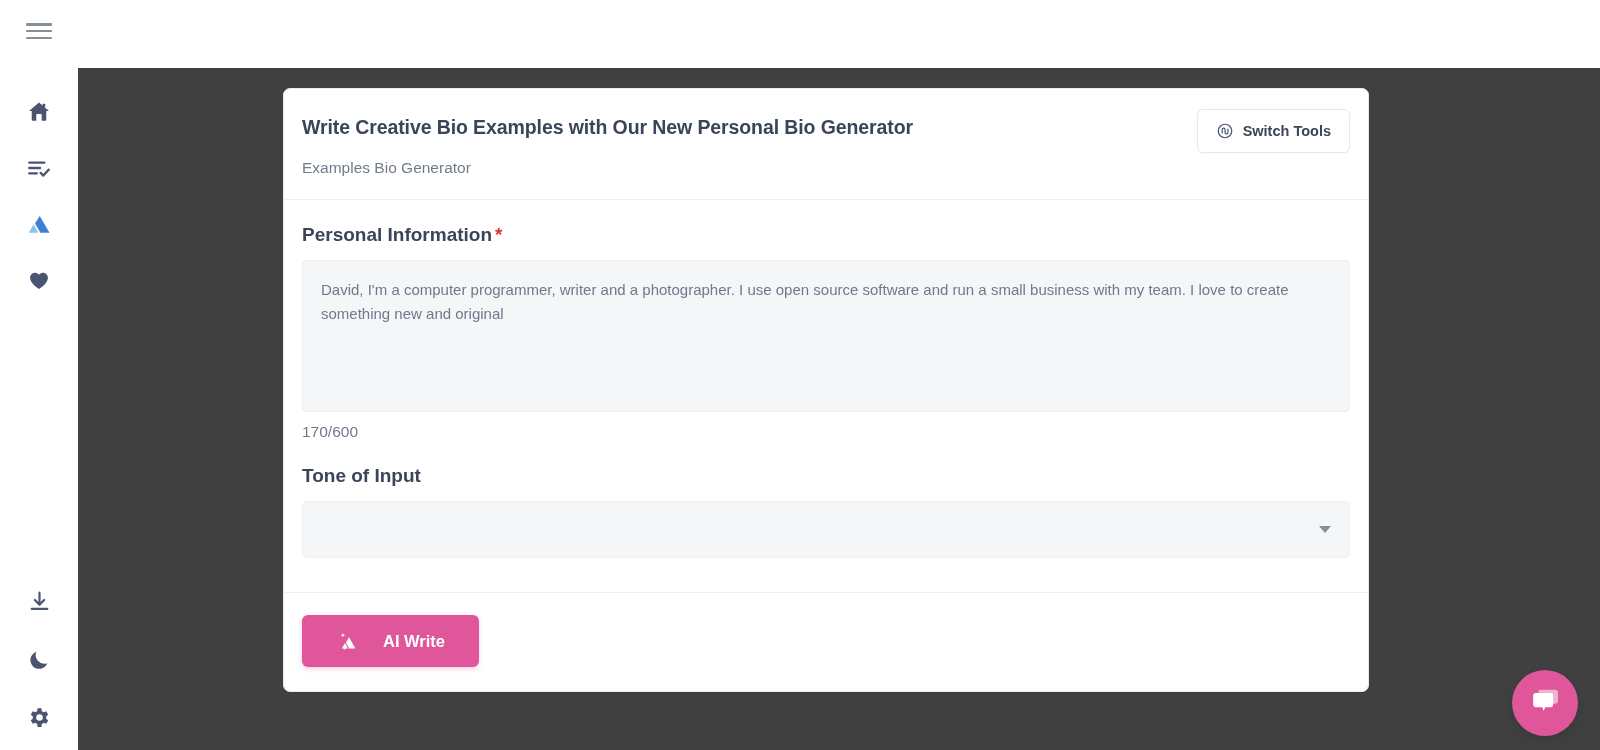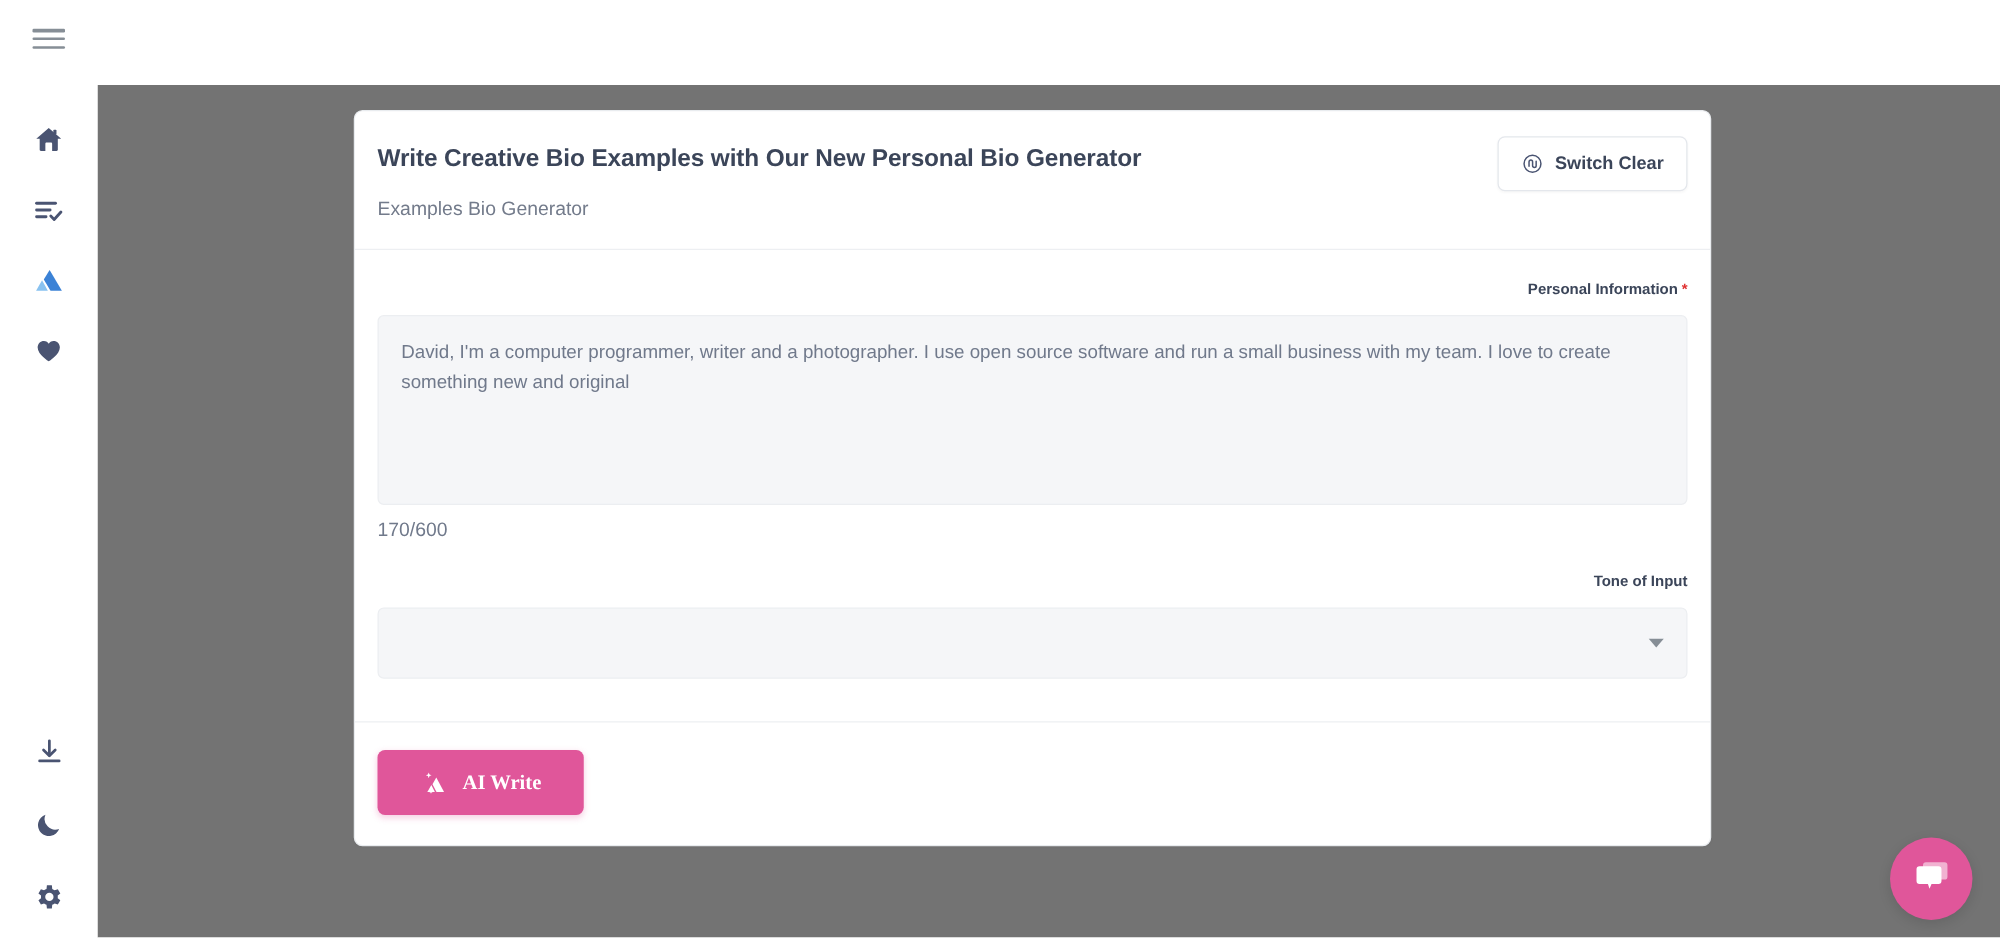--- a/index.html
+++ b/index.html
@@ -74,21 +74,21 @@
     color: #4a5472;
   }
   .side-icon svg { display: block; }
 
   
   .stage {
     position: absolute;
     left: 78px; top: 68px;
     width: 1522px;
     height: 682px;
-    background: #737373;
+    background: #404040;
   }
 
   .card {
     position: absolute;
     left: 205px;
     top: 20px;
     width: 1086px;
     background: #ffffff;
     border: 1px solid #e9ecef;
     border-radius: 7px;
@@ -136,25 +136,24 @@
     display: flex; align-items: center; justify-content: center;
     color: #4a5472;
   }
 
   
   .card-body {
     padding: 24px 18px 34px 18px;
     border-bottom: 1px solid #edeff2;
   }
   .field-label {
-    font-size: 12px;
+    font-size: 19px;
     font-weight: bold;
     color: #3b4559;
     margin-bottom: 14px;
-    text-align: right;
   }
   .req { color: #e03131; font-weight: bold; margin-left: 3px; }
 
   .textarea-box {
     width: 1048px;
     height: 152px;
     background: #f5f6f8;
     border: 1px solid #eceef1;
     border-radius: 5px;
     padding: 17px 18px;
@@ -222,22 +221,22 @@
     background: #e0569a;
     border: none;
     border-radius: 6px;
     padding: 15px 34px;
     font-size: 16.5px;
     font-weight: bold;
     color: #ffffff;
     cursor: pointer;
     display: flex;
     align-items: center;
-    gap: 12px;
-    font-family: Liberation Serif, serif;
+    gap: 25px;
+    font-family: Liberation Sans, sans-serif;
     box-shadow: 0 2px 5px rgba(224,86,154,0.28);
   }
   .btn-write .wicon { width: 22px; height: 22px; display:flex; align-items:center; justify-content:center; }
 
   
   .chat-widget {
     position: absolute;
     right: 22px;
     bottom: 14px;
     width: 66px;
@@ -345,21 +344,21 @@
         <div class="card-title">Write Creative Bio Examples with Our New Personal Bio Generator</div>
         <div class="card-sub">Examples Bio Generator</div>
 
         <div class="switch-tools">
           <span class="st-icon">
             <svg width="18" height="18" viewBox="0 0 24 24" fill="none" stroke="#4a5472" stroke-width="1.6">
               <circle cx="12" cy="12" r="9"></circle>
               <path d="M8.3 14.6V10a1.9 1.9 0 0 1 3.8 0v4a1.9 1.9 0 0 0 3.8 0V9.4" stroke-linecap="round"></path>
             </svg>
           </span>
-          <span>Switch Clear</span>
+          <span>Switch Tools</span>
         </div>
       </div>
 
       <div class="card-body">
 
         <div class="field-label">
           <span>Personal Information</span><span class="req">*</span>
         </div>
 
         <textarea class="textarea-box" placeholder="" style="">David, I'm a computer programmer, writer and a photographer. I use open source software and run a small business with my team. I love to create something new and original</textarea>

